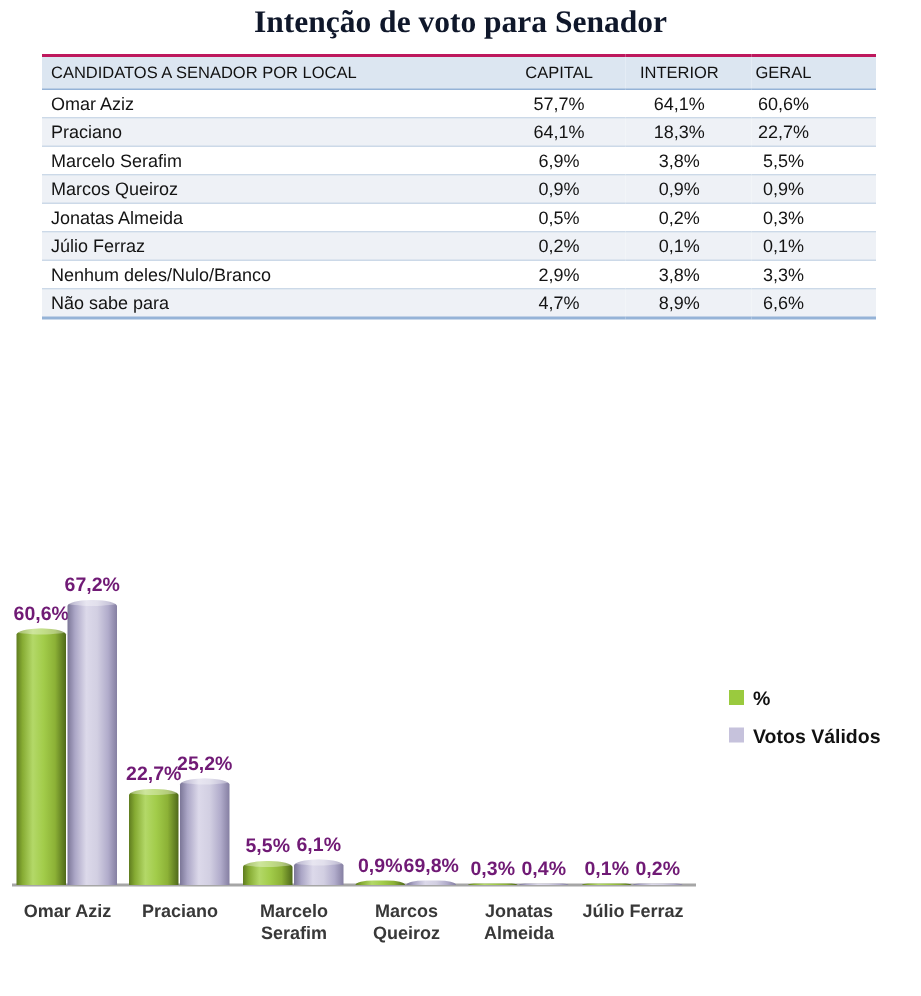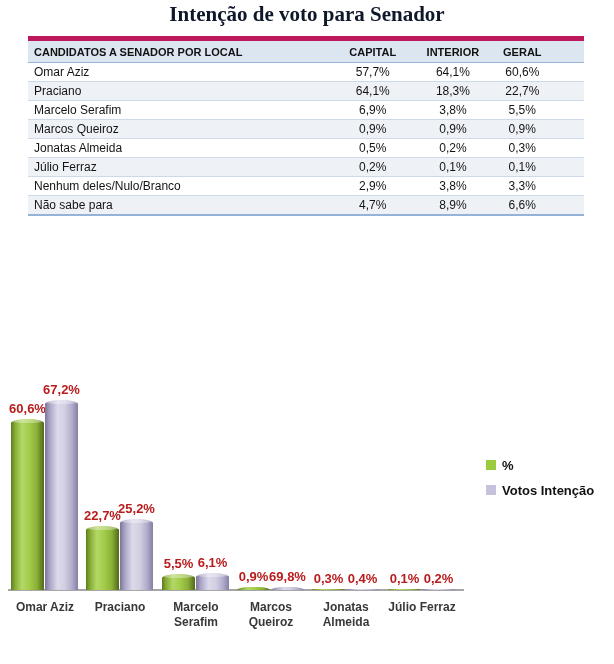--- a/index.html
+++ b/index.html
@@ -15,22 +15,22 @@
   
   table.results{
     position:absolute;left:28px;top:36px;width:556px;
     border-collapse:collapse;table-layout:fixed;font-size:12px;color:#141414;
   }
   table.results col.c1{width:54%}
   table.results col.c2{width:16%}
   table.results col.c3{width:15%}
   table.results col.c4{width:15%}
   table.results th{
-    background:#dce6f1;border-top:5px solid #be185d;border-bottom:1px solid #95b3d7;
-    font-weight:bold;font-size:11px;height:21px;text-align:center;padding:0;
+    background:#dce6f1;border-top:2px solid #be185d;border-bottom:1px solid #95b3d7;
+    font-weight:normal;font-size:11px;height:21px;text-align:center;padding:0;
     color:#111;
   }
   table.results th:first-child{text-align:left;padding-left:6px;}
   table.results td{
     height:18px;border-bottom:1px solid #ccd9e8;text-align:center;padding:0;
   }
   table.results td:first-child{text-align:left;padding-left:6px;}
   table.results th:nth-child(3),table.results td:nth-child(3){padding-right:12px;}
   table.results th:nth-child(4),table.results td:nth-child(4){padding-right:40px;}
   table.results tbody tr:nth-child(even){background:#eef1f6;}
@@ -44,21 +44,21 @@
   }
   .bar-valid{
     background:linear-gradient(90deg,#7b7697 0%,#aba6c6 15%,#dcd9ea 38%,#d2cfe2 60%,#b1accb 82%,#857fa2 100%);
   }
   .bar.capped::before{
     content:"";position:absolute;left:0;right:0;top:0;height:4px;
     border-radius:50%;background:rgba(255,255,255,0.35);
   }
   .bar-label{
     position:absolute;transform:translateX(-50%);white-space:nowrap;
-    font-weight:bold;font-size:13px;color:#b91c1c;line-height:15px;
+    font-weight:bold;font-size:13px;color:#701a75;line-height:15px;
   }
   .cat-label{
     position:absolute;width:84px;transform:translateX(-50%);text-align:center;
     font-weight:bold;font-size:12px;line-height:15px;color:#383838;
   }
   
   .legend{position:absolute;left:486px;top:88px;}
   .legend-row{display:flex;align-items:center;height:14px;margin-bottom:11px;}
   .legend-swatch{width:10px;height:10px;margin-right:6px;flex:0 0 auto;}
   .legend-label{font-weight:bold;font-size:13px;color:#111;white-space:nowrap;}
@@ -139,21 +139,21 @@
 
   <div class="chart">
     <div class="axis-line"></div>
     <div class="legend">
       <div class="legend-row">
         <span class="legend-swatch" style="background: rgb(154, 202, 62);"></span>
         <span class="legend-label">%</span>
       </div>
       <div class="legend-row">
         <span class="legend-swatch" style="background: rgb(198, 194, 220);"></span>
-        <span class="legend-label">Votos Intenção</span>
+        <span class="legend-label">Votos Válidos</span>
       </div>
     </div>
   <div class="bar bar-pct capped" style="left: 11px; top: 49px; height: 171px;"></div>
       <div class="bar-label" style="left: 27.5px; top: 31px;">60,6%</div>
       <div class="bar bar-valid capped" style="left: 45px; top: 30px; height: 190px;"></div>
       <div class="bar-label" style="left: 61.5px; top: 12px;">67,2%</div>
       <div class="cat-label" style="left: 45px; top: 230px;">Omar Aziz</div>
       <div class="bar bar-pct capped" style="left: 86px; top: 156px; height: 64px;"></div>
       <div class="bar-label" style="left: 102.5px; top: 138px;">22,7%</div>
       <div class="bar bar-valid capped" style="left: 120px; top: 149px; height: 71px;"></div>

